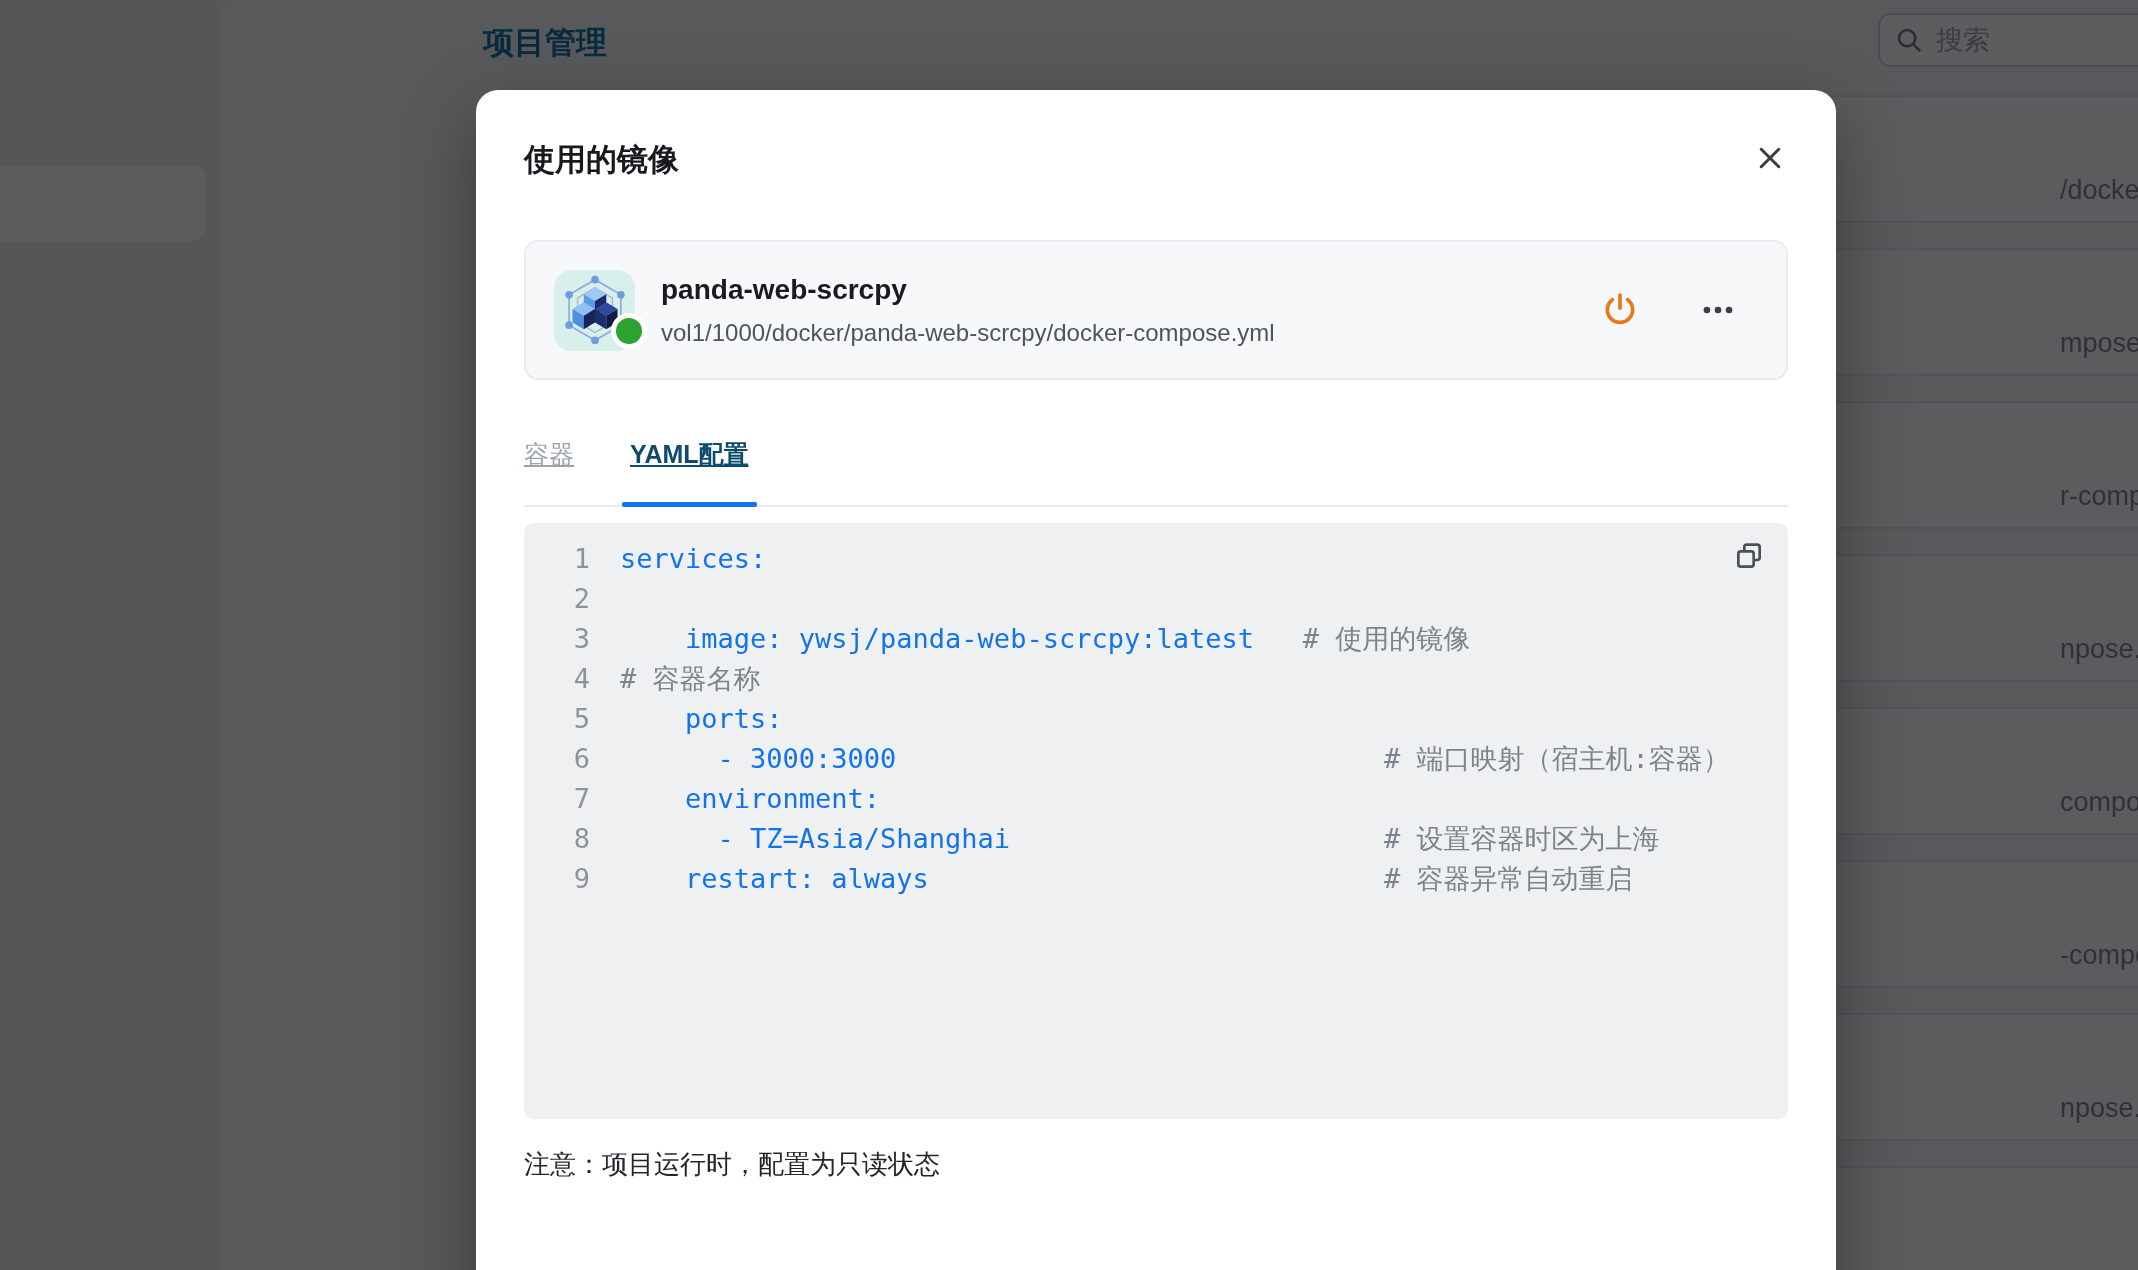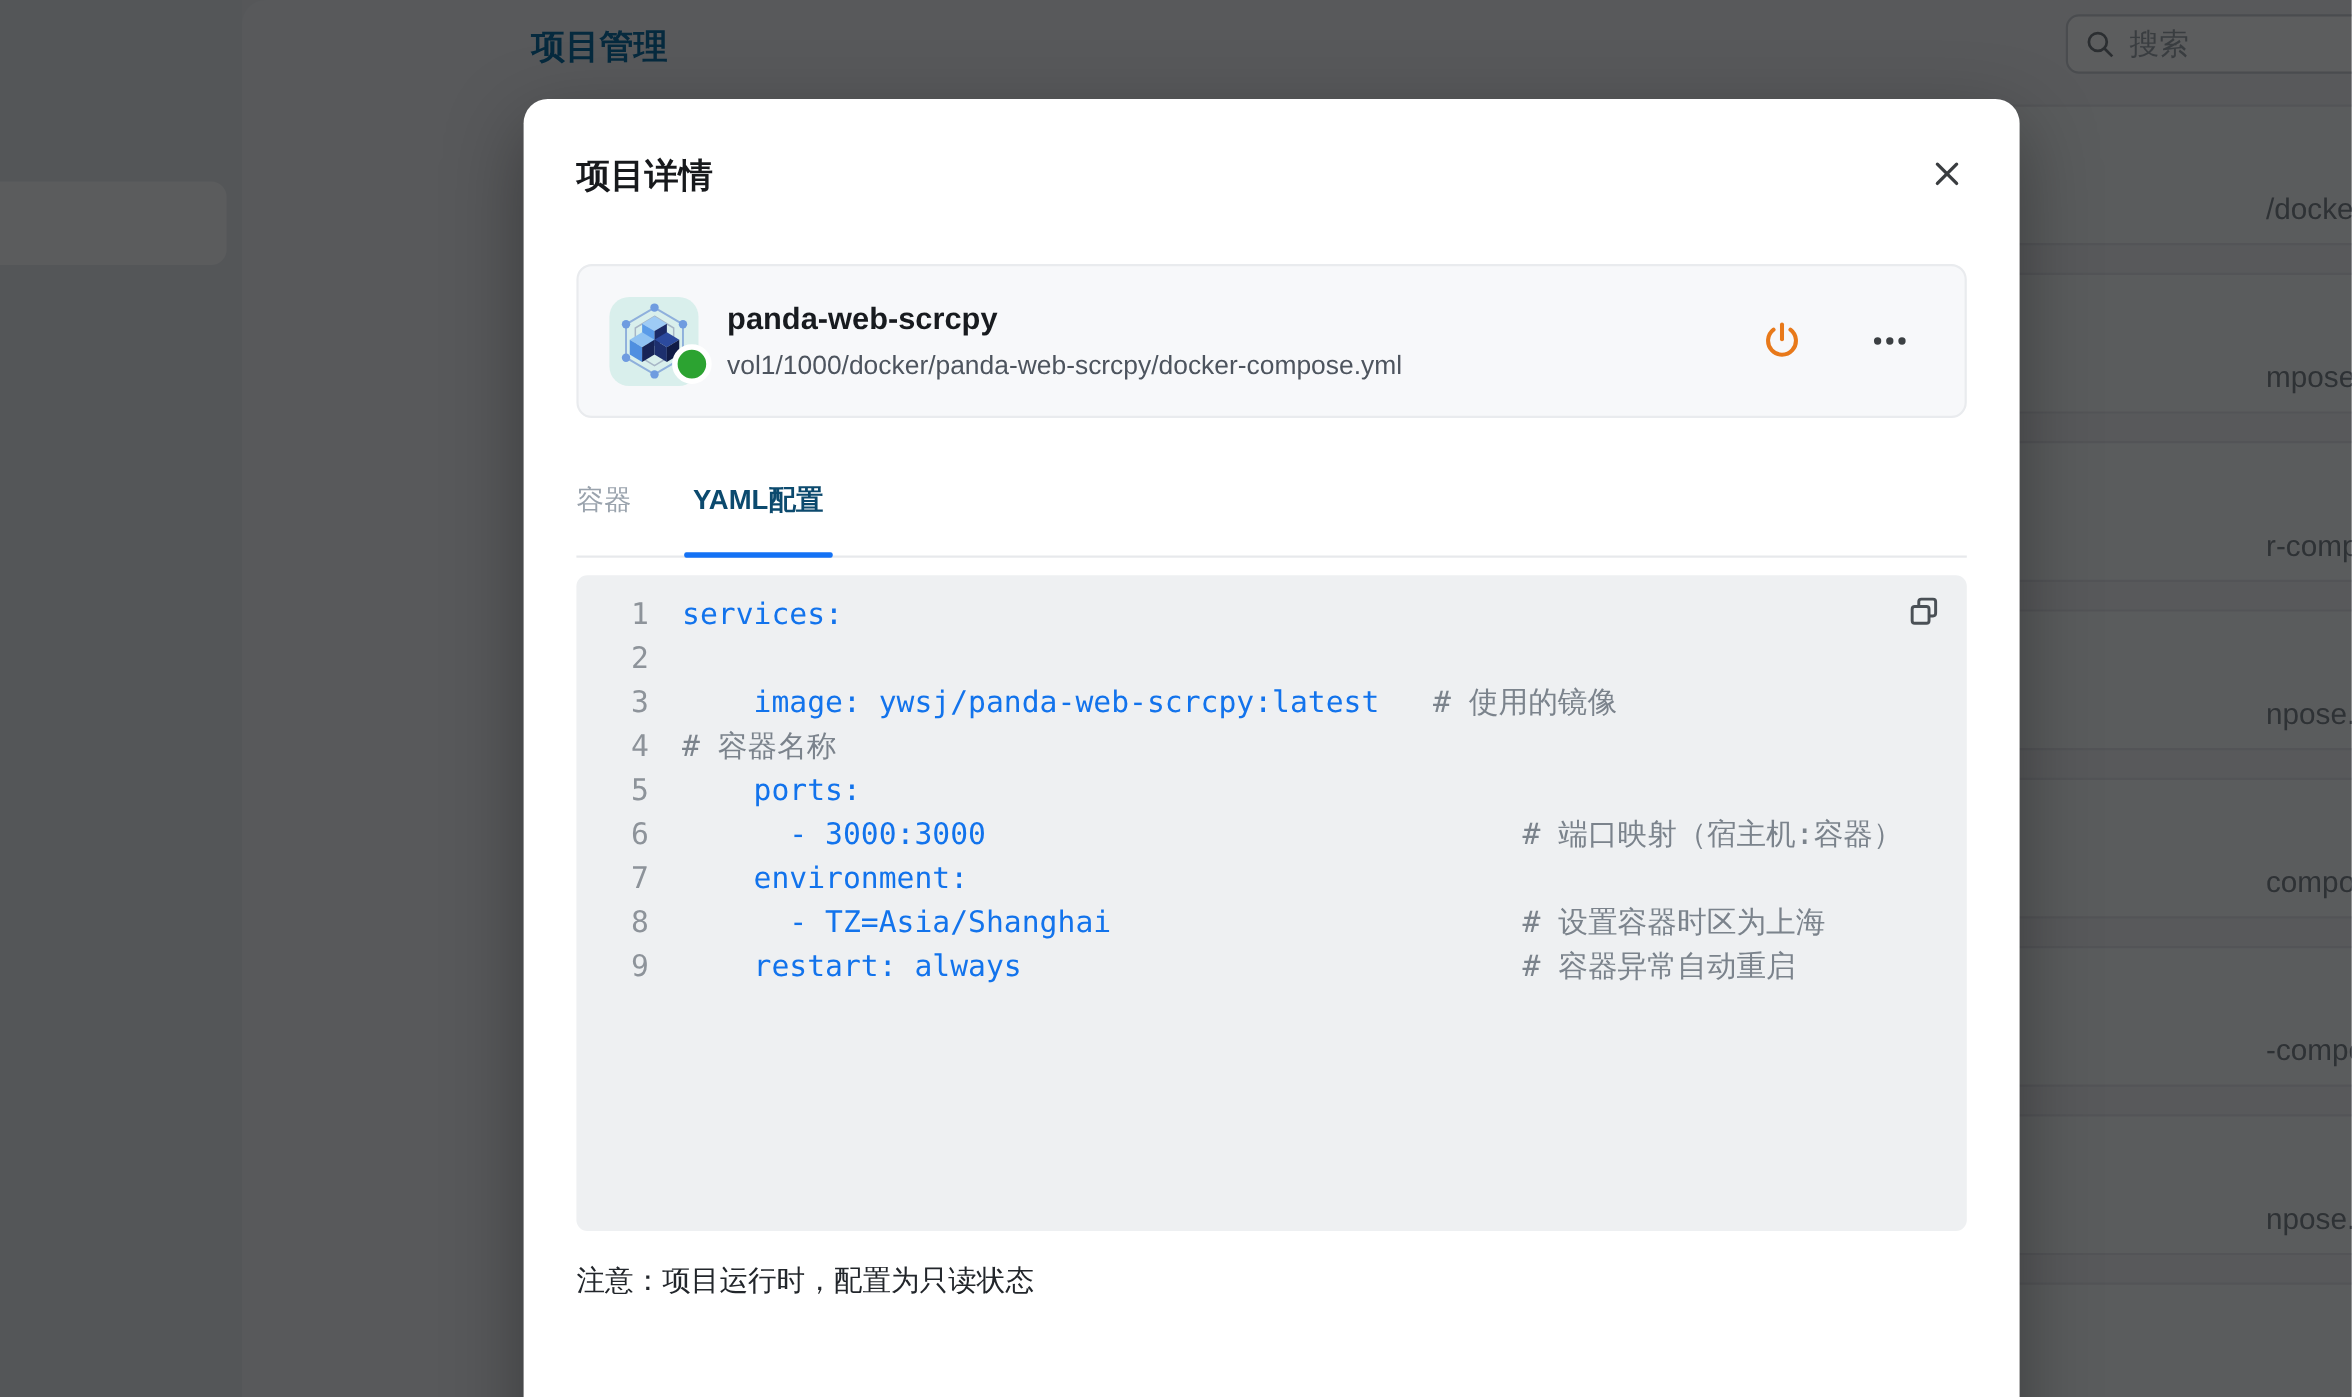--- a/index.html
+++ b/index.html
@@ -44,21 +44,21 @@
     display:flex;align-items:center;justify-content:center;flex:0 0 auto;}
   .proj-badge{position:absolute;right:-12px;bottom:2px;width:26px;height:26px;border-radius:50%;
     background:#2ca331;border:5px solid #ffffff;}
   .proj-text{margin-left:26px;min-width:0;}
   .proj-name{font-size:28px;font-weight:bold;color:#181b1f;line-height:34px;}
   .proj-path{font-size:24px;color:#4d545e;margin-top:12px;}
   .proj-actions{margin-left:auto;display:flex;align-items:center;gap:58px;}
   .icon-btn{width:40px;height:40px;display:flex;align-items:center;justify-content:center;cursor:pointer;}
 
   .tabs{margin-top:58px;display:flex;gap:56px;border-bottom:2px solid #e7e9ec;position:relative;}
-  .tab{font-size:25px;padding-bottom:34px;position:relative;cursor:pointer;}
+  .tab{font-size:25px;padding-bottom:34px;position:relative;cursor:pointer;text-decoration:underline;}
   .tab.inactive{color:#9aa3ad;}
   .tab.active{color:#0c4a6e;font-weight:bold;}
   .tab.active::after{content:"";position:absolute;left:-8px;right:-8px;bottom:-2px;height:5px;background:#1472f5;border-radius:2px;}
 
   .codeblock{margin-top:16px;height:596px;background:#eef0f2;border-radius:10px;position:relative;
     box-sizing:border-box;padding:16px 24px;overflow:hidden;}
   .copy-btn{position:absolute;right:22px;top:16px;width:34px;height:34px;display:flex;align-items:center;justify-content:center;cursor:pointer;}
   .codeline{font-family:"DejaVu Sans Mono","Liberation Mono",monospace;font-size:27px;line-height:40px;white-space:pre;display:flex;}
   .ln{display:inline-block;width:42px;text-align:right;color:#8d939a;margin-right:30px;flex:0 0 auto;}
   .code{color:#1273ec;}
@@ -195,21 +195,21 @@
         <span class="row-name" style="top: 1188px;">v</span>
         <span class="row-status" style="top: 1232px;">正</span>
         <span class="row-path" style="top: 1246px;"></span>
       </div>
   </div>
 
   <div class="overlay"></div>
 
   <div class="modal">
     <div class="modal-head">
-      <div class="modal-title">项目详情</div>
+      <div class="modal-title">使用的镜像</div>
       <div class="close-btn">
         <svg width="30" height="30" viewBox="0 0 24 24" fill="none" stroke="#3a3d40" stroke-width="2.4" stroke-linecap="round">
           <line x1="5" y1="5" x2="19" y2="19"></line>
             <line x1="19" y1="5" x2="5" y2="19"></line>
         </svg>
       </div>
     </div>
 
     <div class="proj-card">
       <div class="proj-tile">

